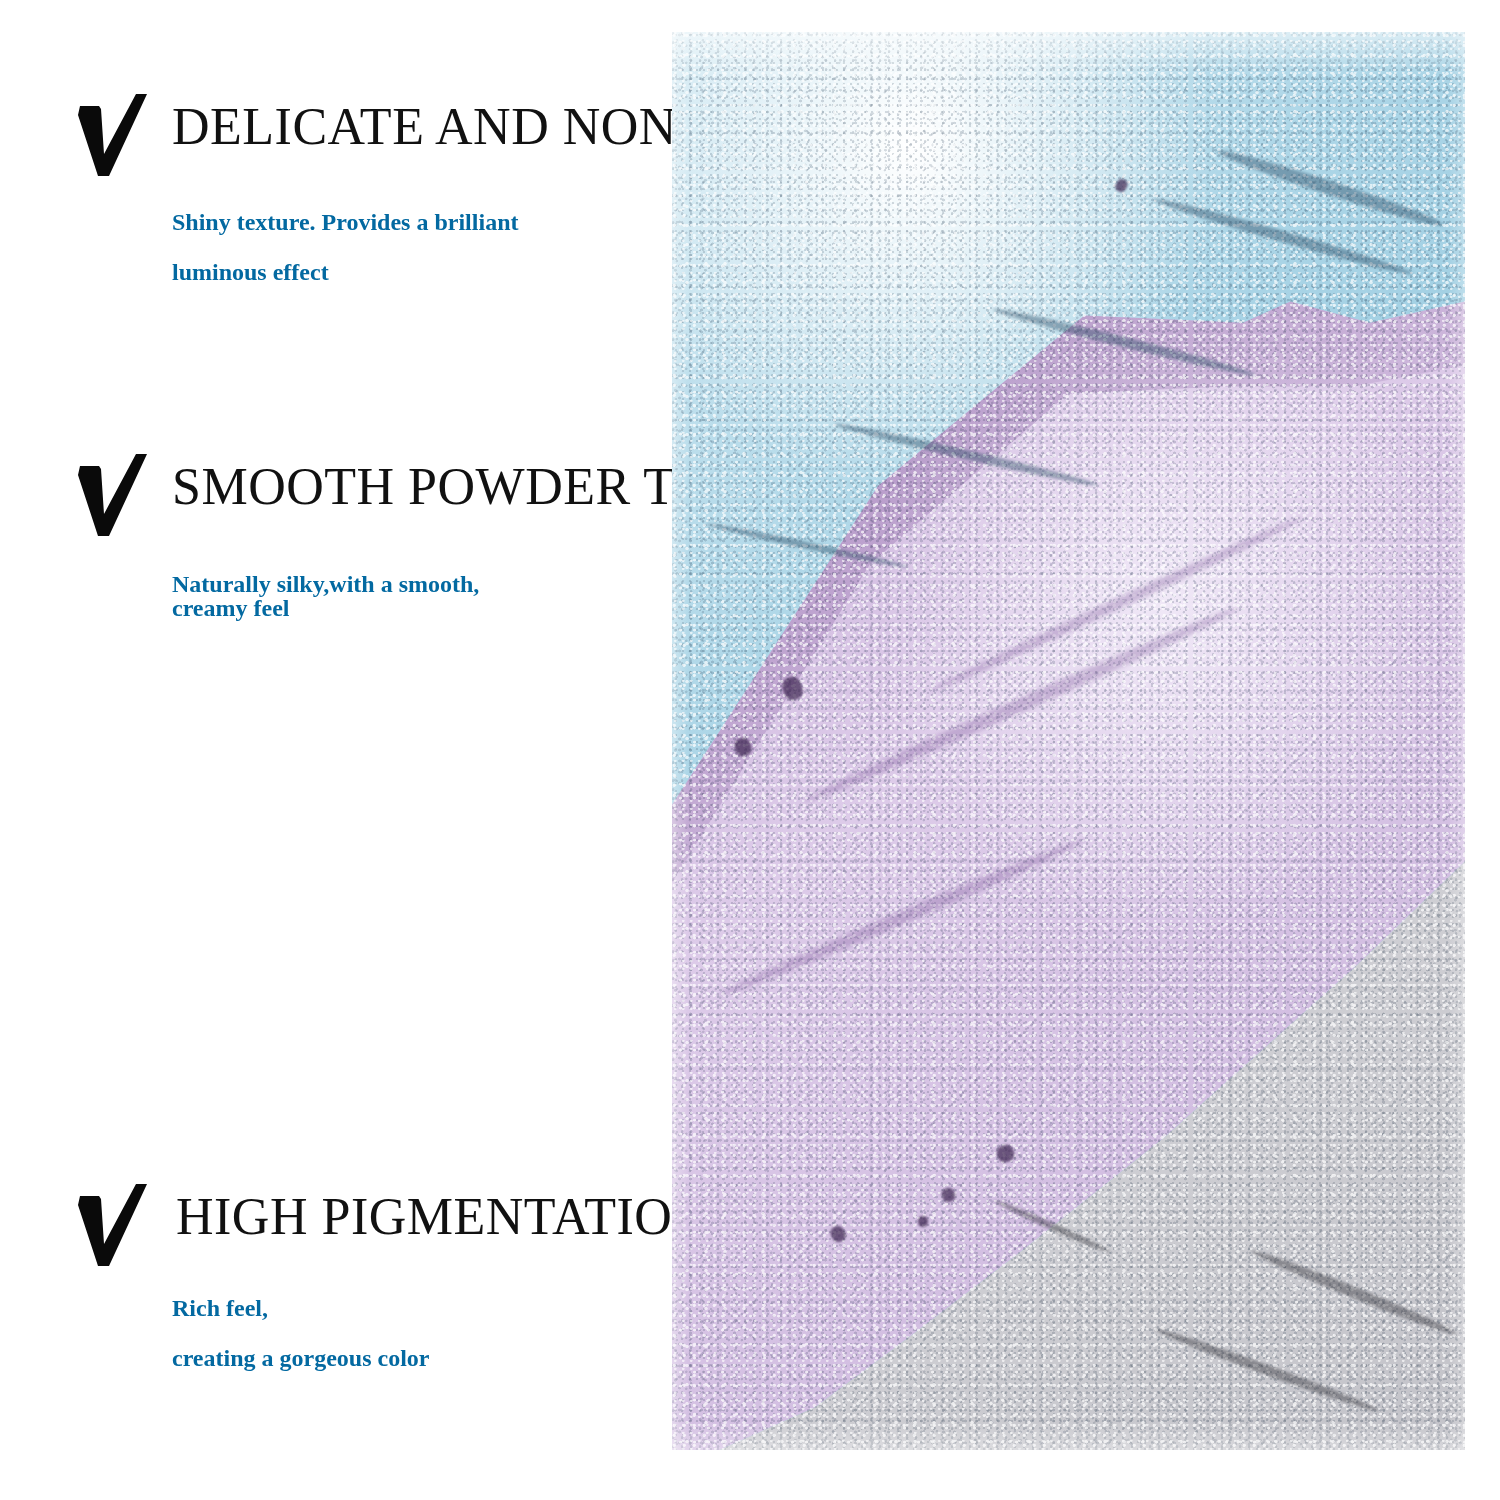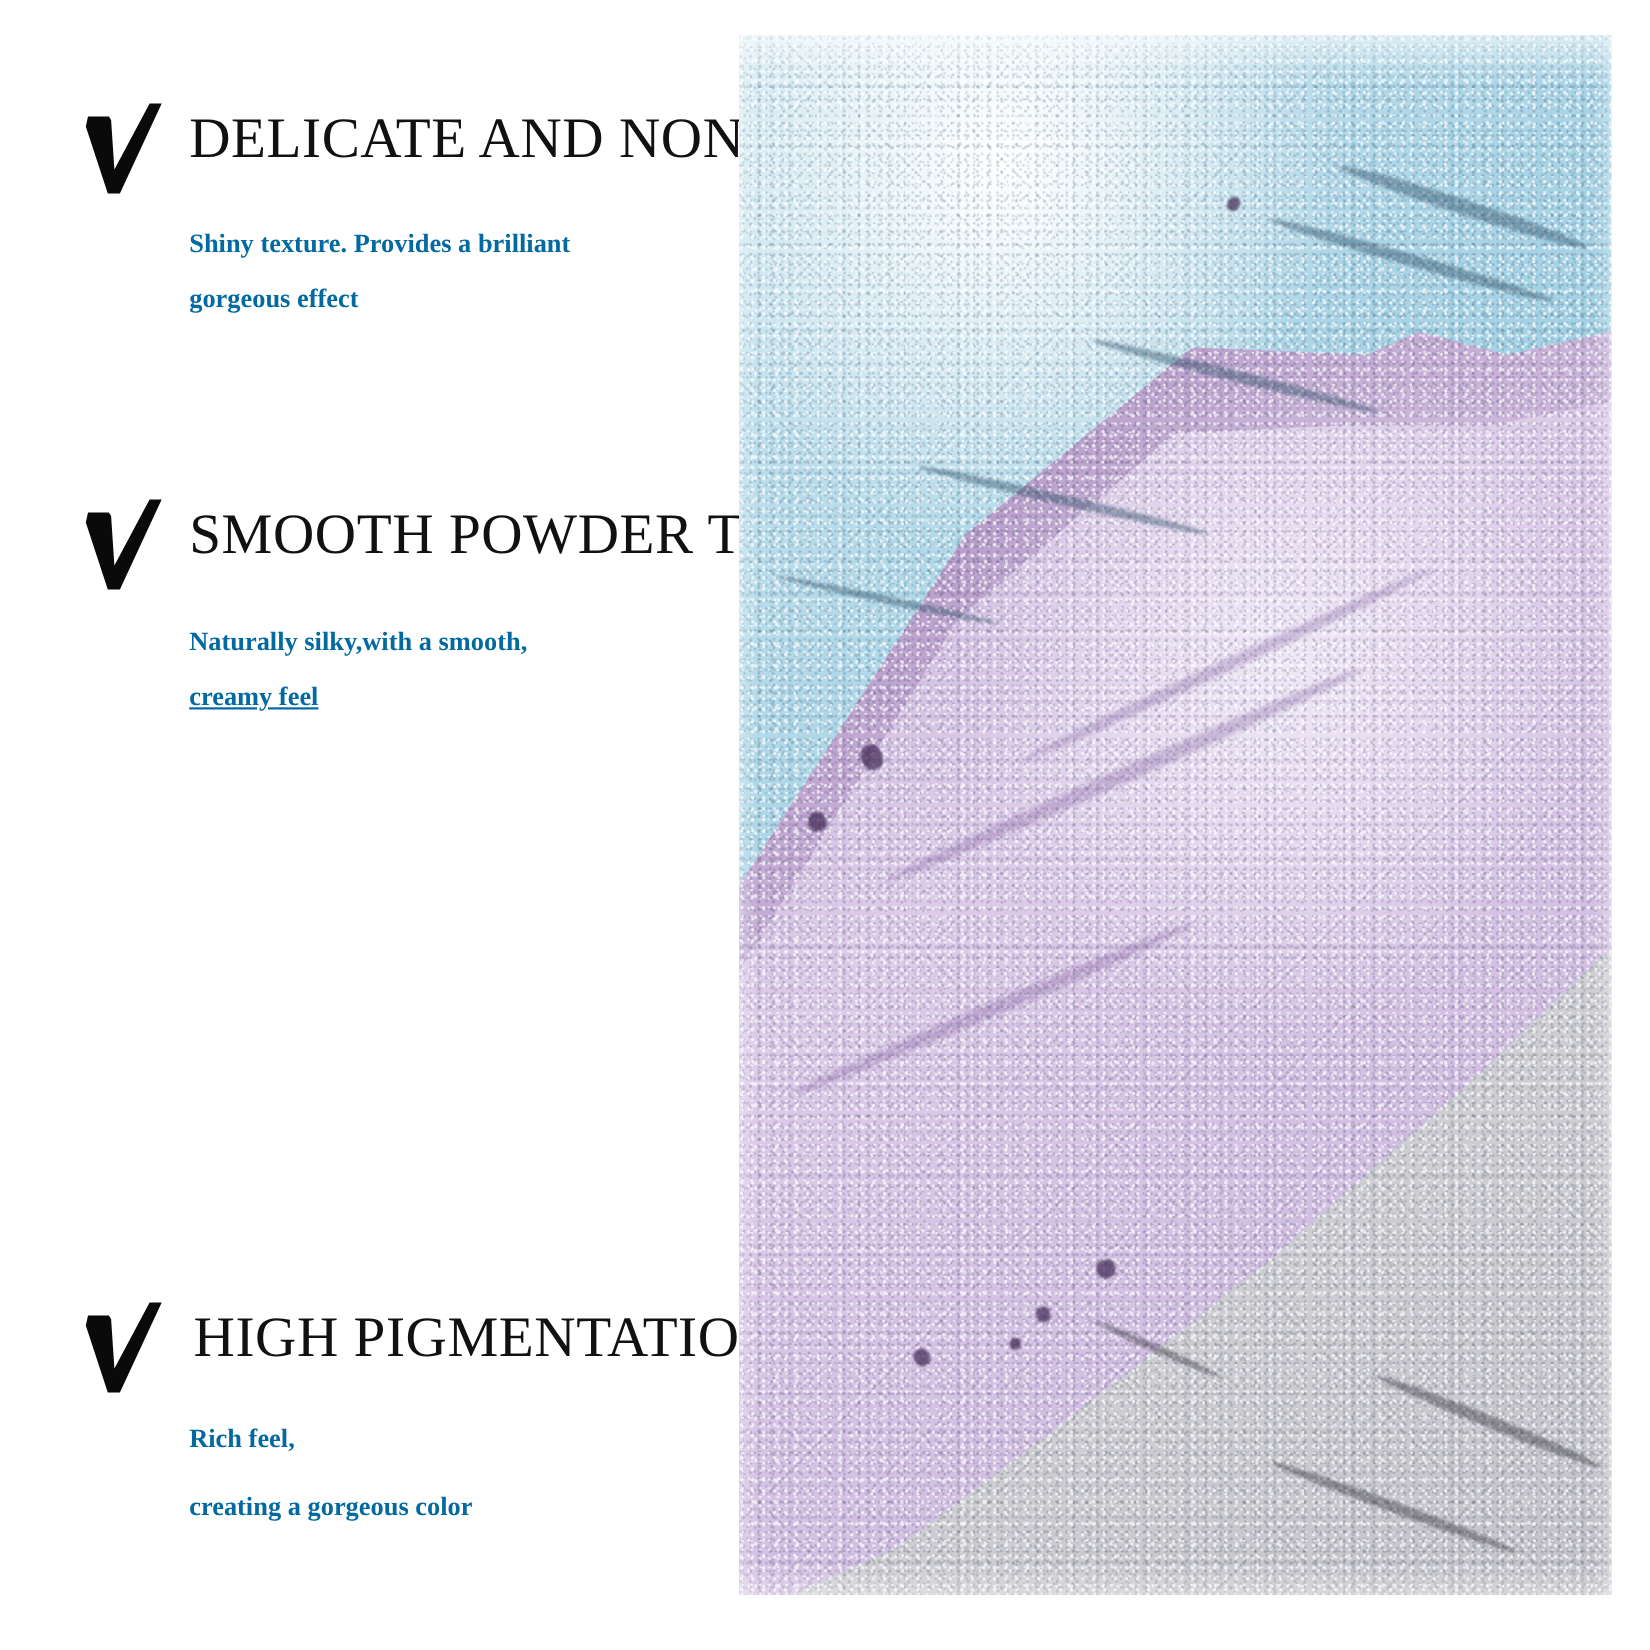--- a/index.html
+++ b/index.html
@@ -48,25 +48,25 @@
     font-size:24px;
     font-weight:700;
     color:#0369a1;
     line-height:1.0;
     white-space:nowrap;
   }
   .desc .line{display:block;}
   .f0 .desc{top:114px;}
   .f0 .desc .line+.line{margin-top:26px;}
   .f1 .desc{top:116px;}
-  .f1 .desc .line+.line{margin-top:26px;text-decoration:underline;}
+  .f1 .desc .line+.line{}
   .f2 .desc{top:112px;}
   .f2 .desc .line+.line{margin-top:26px;}
   .f3 .desc{top:110px;}
-  .f3 .desc .line+.line{margin-top:38px;text-align:center;}
+  .f3 .desc .line+.line{margin-top:26px;text-align:center;}
 
   
   .swatch{
     position:absolute;
     left:672px;top:32px;
     width:793px;height:1418px;
     overflow:hidden;
     background:#ffffff;
   }
   .swatch .layer{position:absolute;inset:0;}
@@ -174,21 +174,21 @@
       <div class="head-row">
         <span class="check">
           <svg viewBox="0 0 78 86" xmlns="http://www.w3.org/2000/svg" aria-hidden="true">
             <path d="M4 23 L6 14 L25 14 L27 17 L30 62 L62 2 L73 2 L35 84 L24 84 Z" fill="currentColor"></path>
           </svg>
         </span>
         <span class="headline">DELICATE AND NON-STICKY</span>
       </div>
       <div class="desc">
         <span class="line">Shiny texture. Provides a brilliant</span>
-        <span class="line">gorgeous effect</span>
+        <span class="line">luminous effect</span>
       </div>
     </div>
 
     <div class="feature f1">
       <div class="head-row">
         <span class="check">
           <svg viewBox="0 0 78 86" xmlns="http://www.w3.org/2000/svg" aria-hidden="true">
             <path d="M4 23 L6 14 L25 14 L27 17 L30 62 L62 2 L73 2 L35 84 L24 84 Z" fill="currentColor"></path>
           </svg>
         </span>

